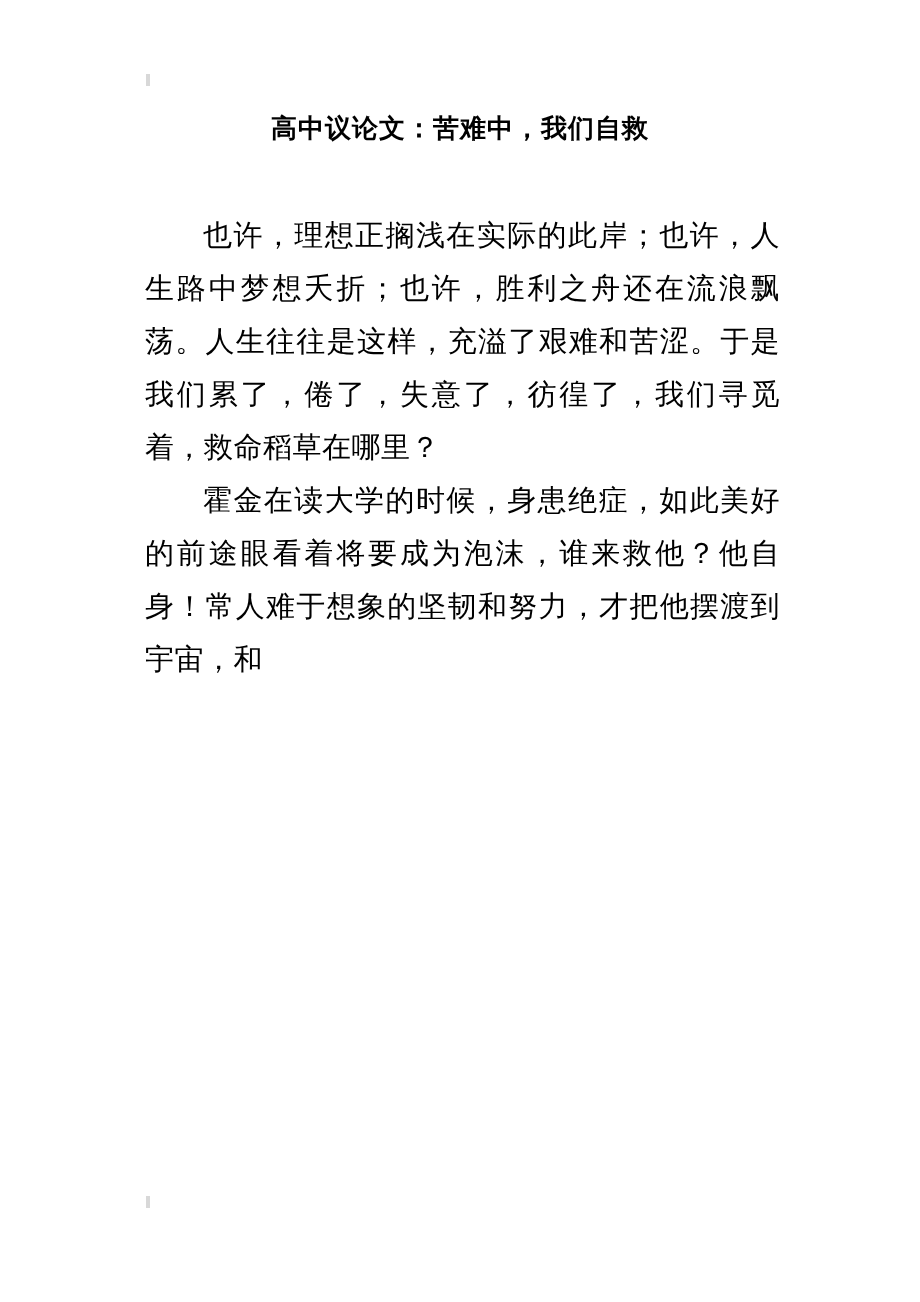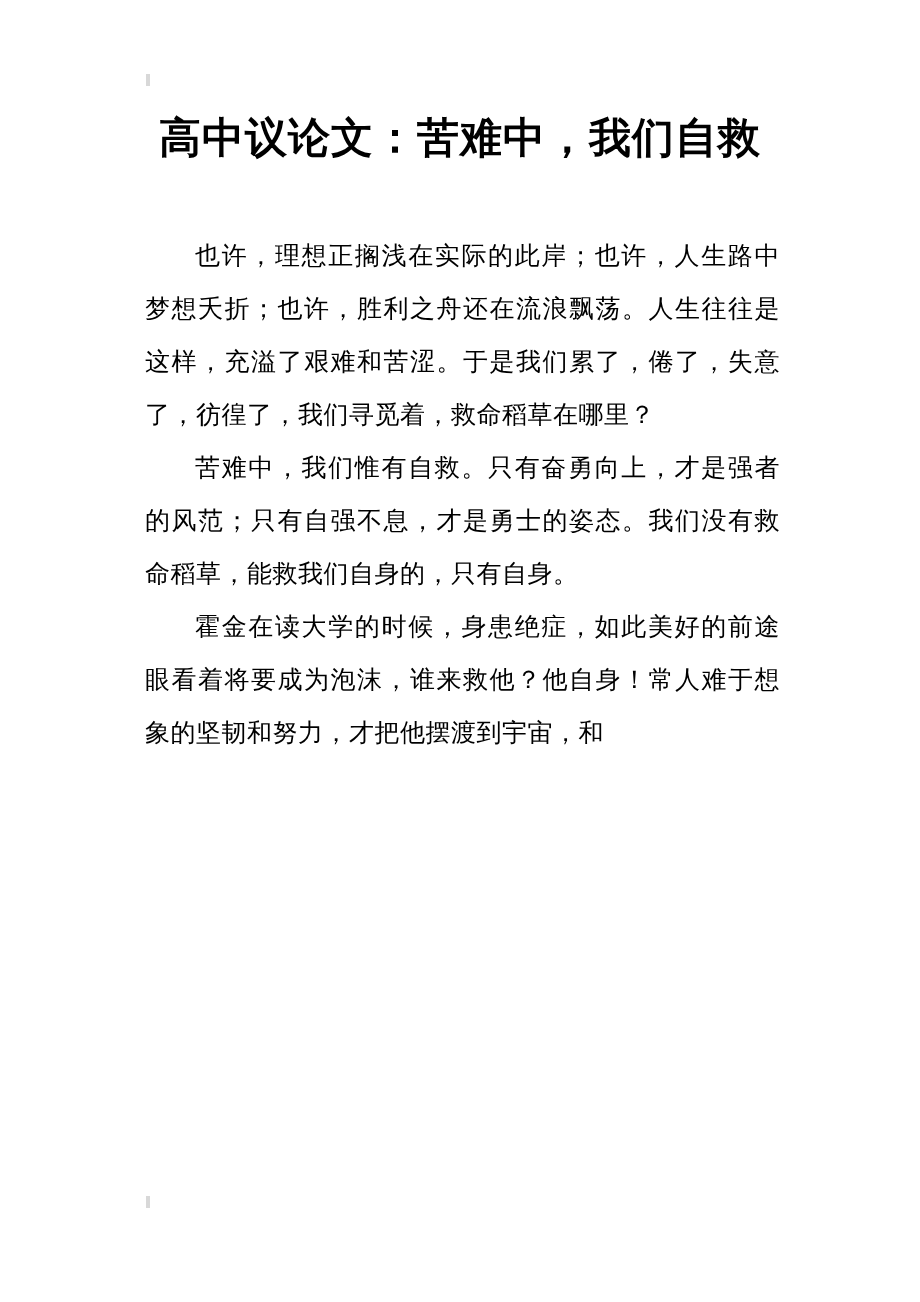--- a/index.html
+++ b/index.html
@@ -18,37 +18,37 @@
   .page {
     width: 920px;
     height: 1302px;
     box-sizing: border-box;
     padding: 0;
     position: relative;
   }
   .doc-title {
     font-family: "Liberation Sans", "DejaVu Sans", sans-serif;
     font-weight: bold;
-    font-size: 42px;
+    font-size: 26px;
     letter-spacing: 1px;
     text-align: center;
     margin: 0;
     padding-top: 112px;
     padding-left: 10px;
     padding-right: 10px;
     line-height: 1.25;
   }
   .body-block {
     margin-top: 64px;
     padding-left: 145px;
     padding-right: 140px;
   }
   .para {
     font-family: "Liberation Serif", "DejaVu Serif", serif;
-    font-size: 25px;
+    font-size: 29px;
     line-height: 53px;
     text-align: justify;
     text-justify: inter-ideograph;
     text-indent: 2em;
     margin: 0 0 0 0;
     letter-spacing: 0.5px;
   }
   .mark {
     position: absolute;
     width: 4px;
@@ -63,17 +63,16 @@
 
 <div class="page">
 
   <div class="mark mark-tl"></div>
   <div class="mark mark-bl"></div>
 
   <h1 class="doc-title">高中议论文：苦难中，我们自救</h1>
 
   <div class="body-block">
     <p class="para">也许，理想正搁浅在实际的此岸；也许，人生路中梦想夭折；也许，胜利之舟还在流浪飘荡。人生往往是这样，充溢了艰难和苦涩。于是我们累了，倦了，失意了，彷徨了，我们寻觅着，救命稻草在哪里？</p>
-    <p class="para">苦难中，我们惟有自救。只有奋勇向上，才是强者的风范；只有自强不息，才是勇士的姿态。我们没有救命稻草，能救我们自身的，只有自身。</p>
     <p class="para">霍金在读大学的时候，身患绝症，如此美好的前途眼看着将要成为泡沫，谁来救他？他自身！常人难于想象的坚韧和努力，才把他摆渡到宇宙，和</p>
   </div>
 
 </div>
 
 </body></html>

